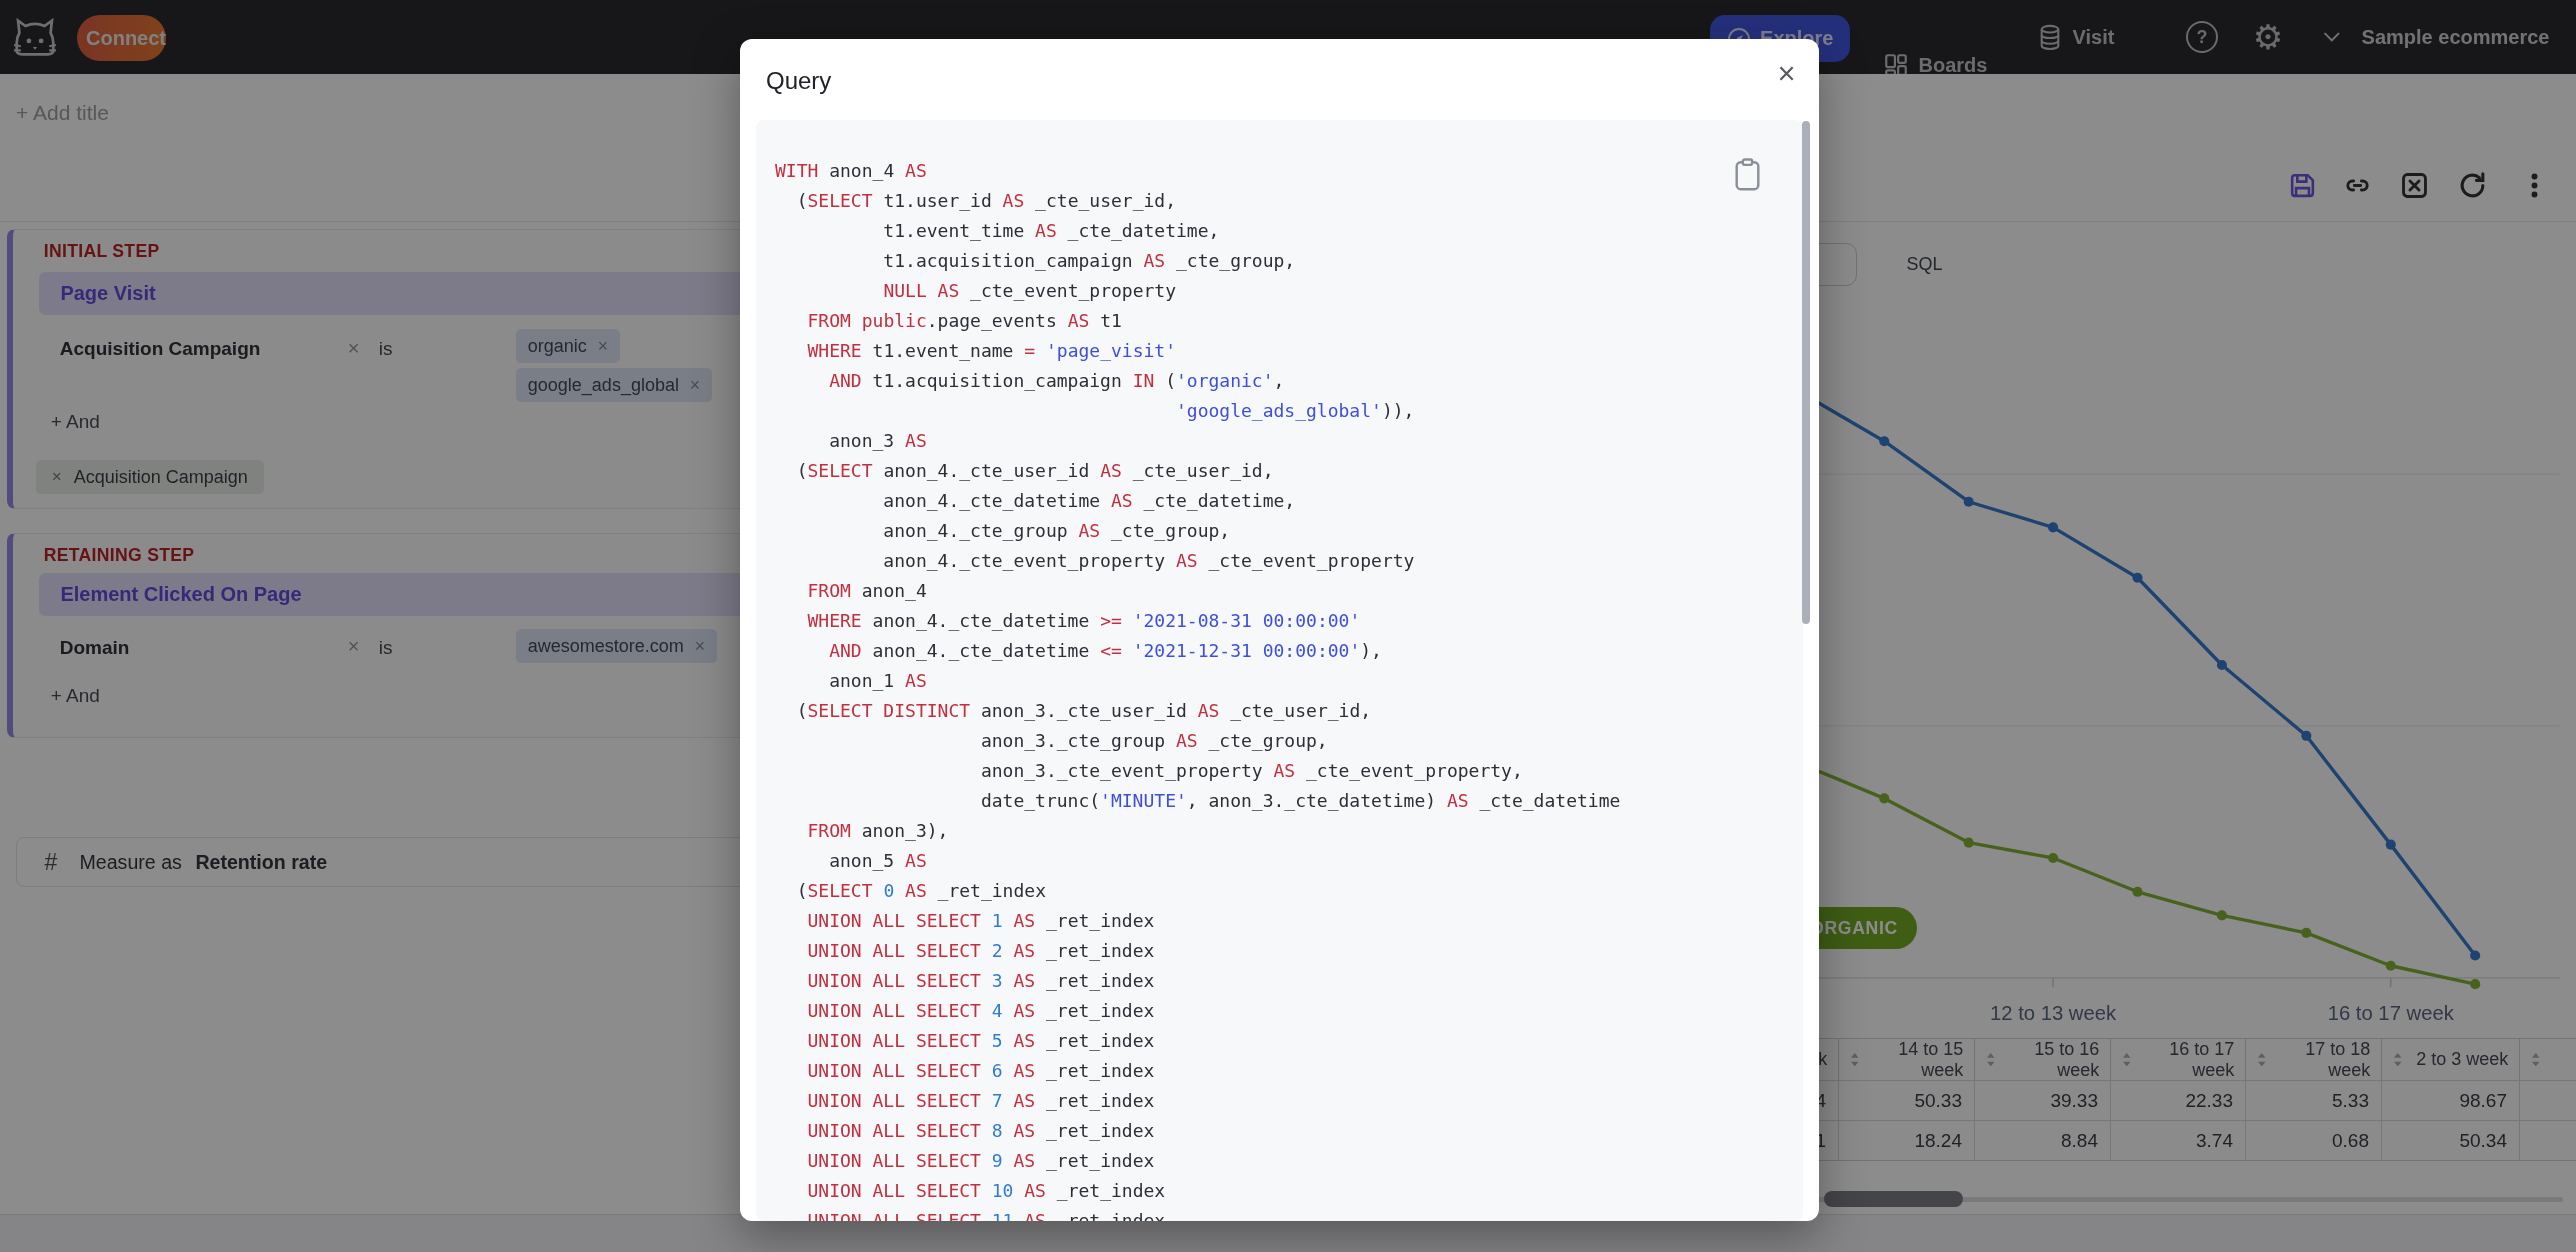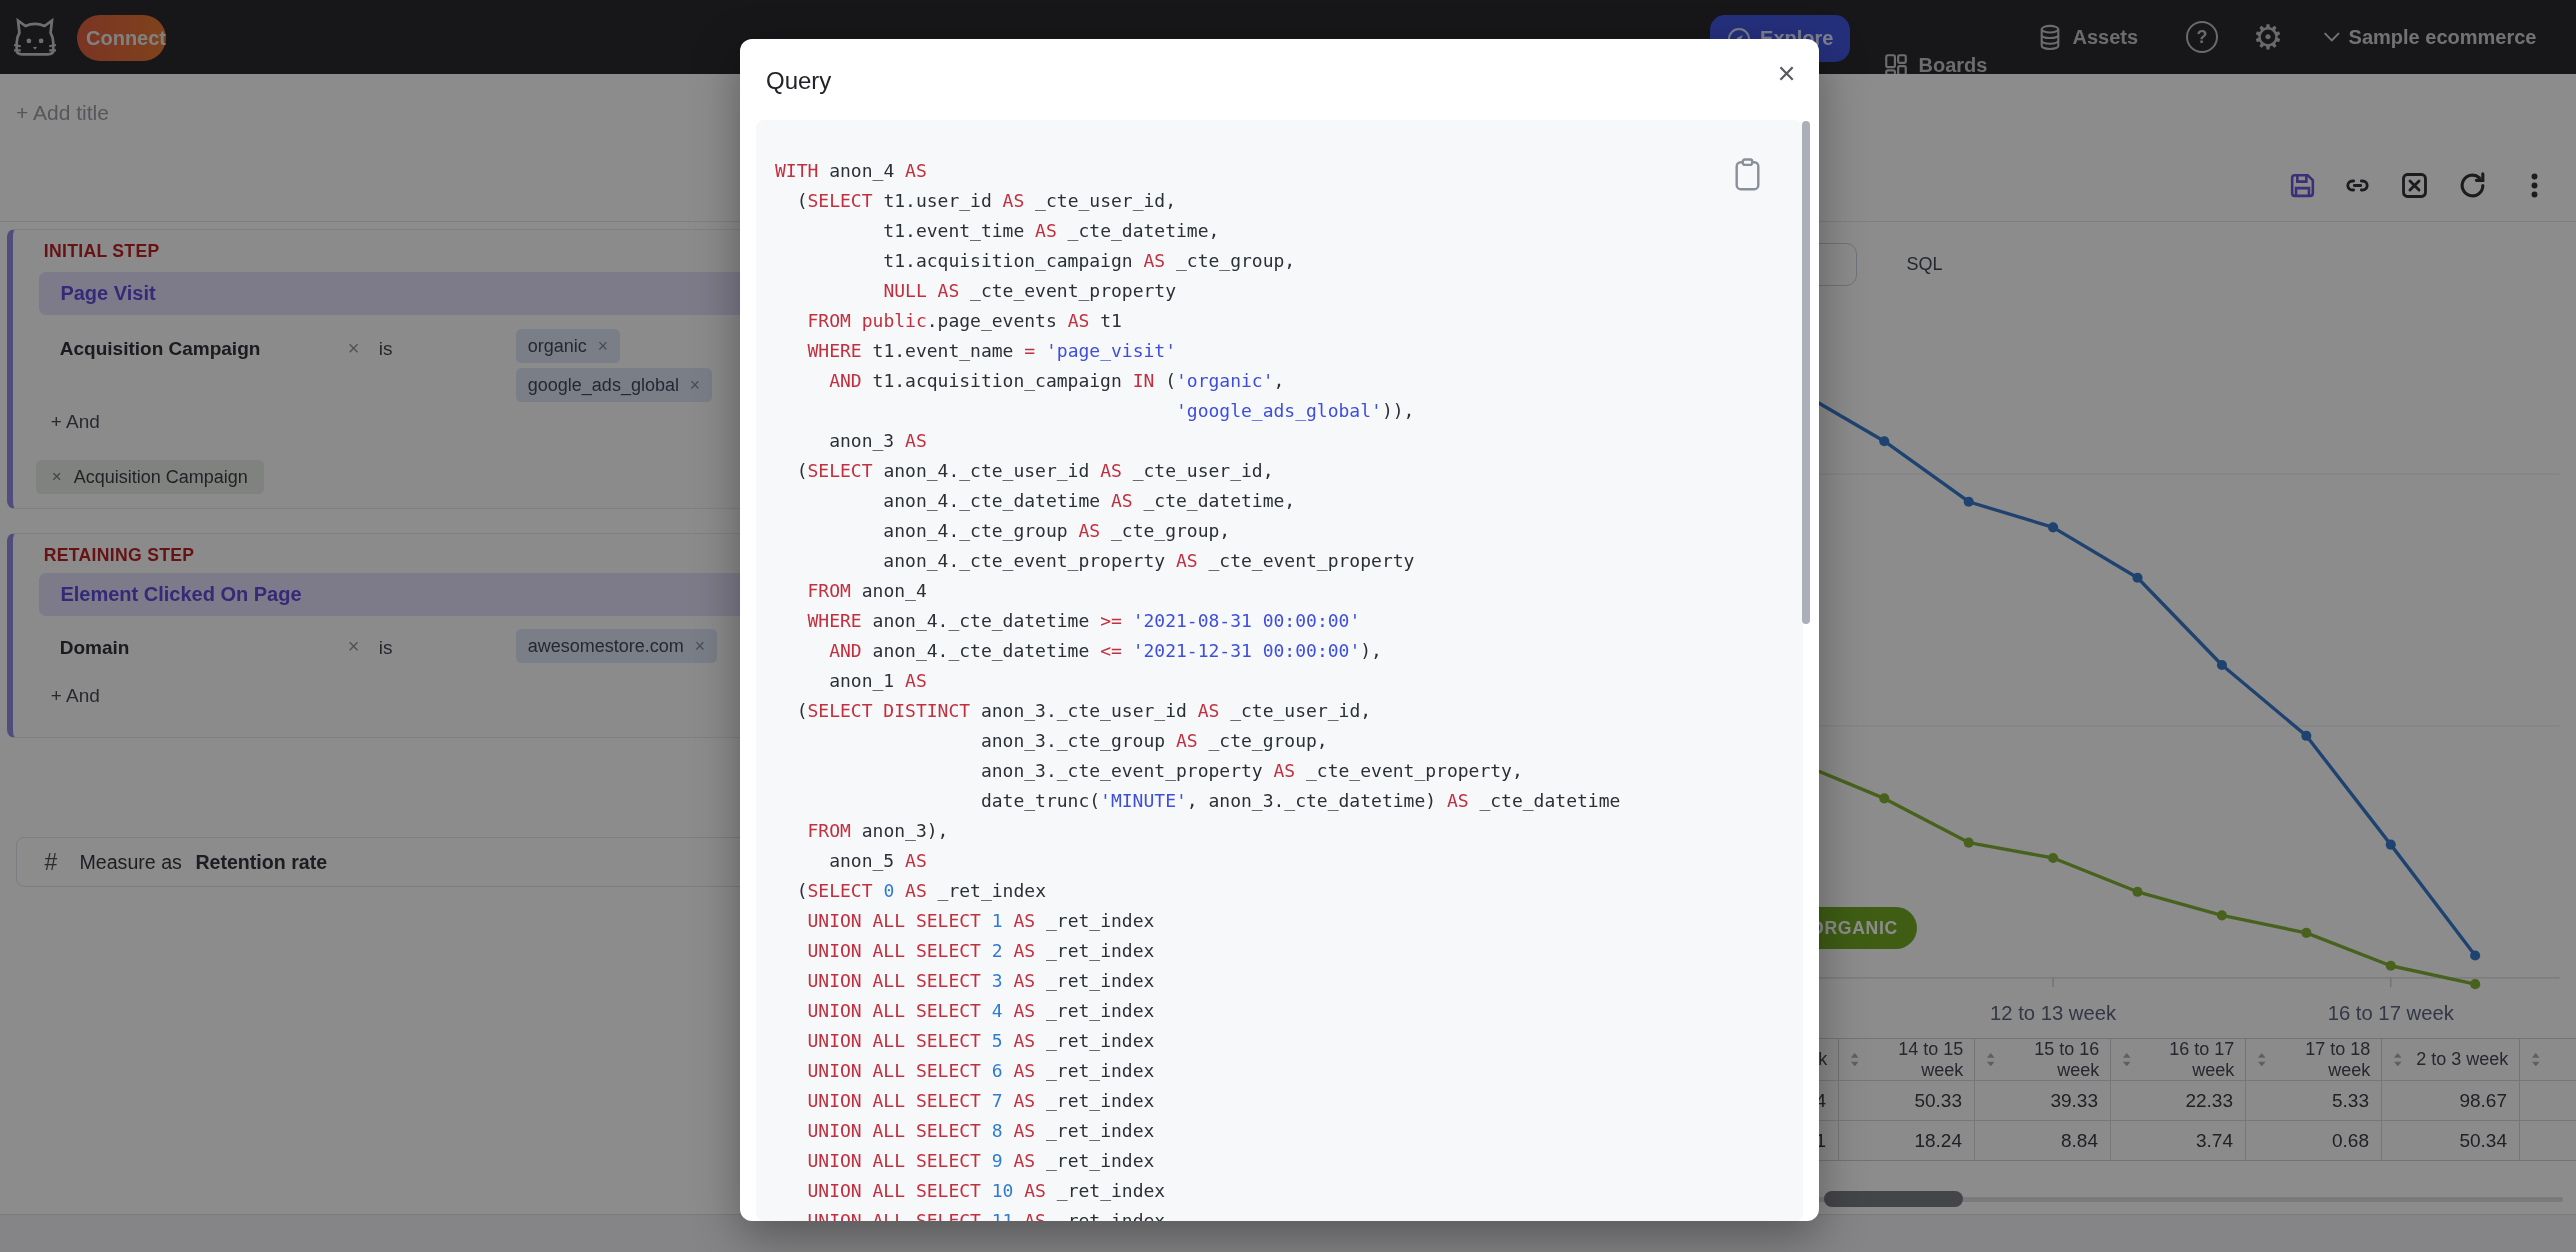--- a/index.html
+++ b/index.html
@@ -15,21 +15,21 @@
     color:#e9e9eb; font-size:20px; font-weight:bold; }
   .btn-explore { position:absolute; left:1710px; top:15px; width:140px; height:47px; border-radius:15px;
     background:#3d52e0; display:flex; align-items:center; justify-content:center; gap:9.5px;
     color:#e3e8ff; font-size:20px; font-weight:600; }
   .nav-item { position:absolute; top:0; height:74px; display:flex; align-items:center; gap:9.5px;
     color:#c3c3c7; font-size:20px; font-weight:600; }
   .nav-boards { left:1883px;margin-top:28px; } .nav-assets { left:2037px; }
   .nav-icon-btn { position:absolute; top:21px; width:32px; height:32px; display:flex; align-items:center; justify-content:center; color:#bfbfc3; }
   .help-circle { left:2186px; border:2px solid #bfbfc3; border-radius:50%; font-size:18px; font-weight:bold; }
   .gear { left:2252px; font-size:34px; font-family:"DejaVu Sans", sans-serif; }
-  .workspace { position:absolute; left:2323px; top:0; height:74px; display:flex; align-items:center; gap:8px; color:#cfcfd3; font-size:20px; font-weight:600; }
+  .workspace { position:absolute; left:2323px; top:0; height:74px; display:flex; align-items:center; gap:21px; color:#cfcfd3; font-size:20px; font-weight:600; }
 
   
   .content { position:absolute; left:0; top:74px; width:2576px; height:1178px; background:#ffffff; }
   .add-title { position:absolute; left:16px; top:27px; font-size:21px; font-weight:500; color:#9a9aa1; }
   .hdr-divider { position:absolute; left:0; top:147px; width:2576px; height:0; border-top:1.4px solid #e7e7ea; }
   .panel-divider { position:absolute; left:859px; top:147px; width:0; height:993px; border-left:1.4px solid #e7e7ea; }
   .bottom-strip { position:absolute; left:0; top:1140px; width:2576px; height:38px; background:#f2f2f4; border-top:1.4px solid #dfdfe2; }
 
   
   .tabbar { position:absolute; left:10px; top:168px; width:834px; height:46px; border:1.4px solid #dcdce1; border-radius:8px; }
@@ -146,21 +146,21 @@
       </svg>
       <span>Boards</span>
     </div>
 
     <div class="nav-item nav-assets">
       <svg width="26" height="27" viewBox="0 0 24 26">
         <ellipse cx="12" cy="5" rx="8" ry="3.2" fill="none" stroke="#c3c3c7" stroke-width="2"></ellipse>
         <path d="M4 5 V21 C4 22.8 7.6 24 12 24 C16.4 24 20 22.8 20 21 V5" fill="none" stroke="#c3c3c7" stroke-width="2"></path>
         <path d="M4 10.5 C4 12.3 7.6 13.5 12 13.5 C16.4 13.5 20 12.3 20 10.5 M4 16 C4 17.8 7.6 19 12 19 C16.4 19 20 17.8 20 16" fill="none" stroke="#c3c3c7" stroke-width="2"></path>
       </svg>
-      <span>Assets</span>
+      <span>Visit</span>
     </div>
 
     <div class="nav-icon-btn help-circle">
       <span>?</span>
     </div>
     <div class="nav-icon-btn gear">
       <span>⚙</span>
     </div>
 
     <div class="workspace">

